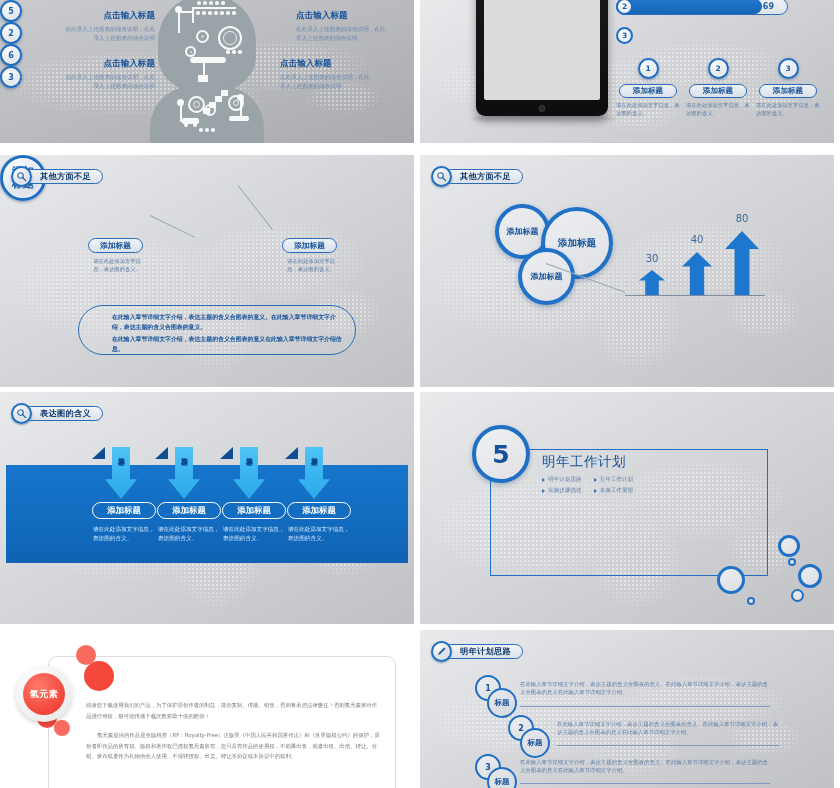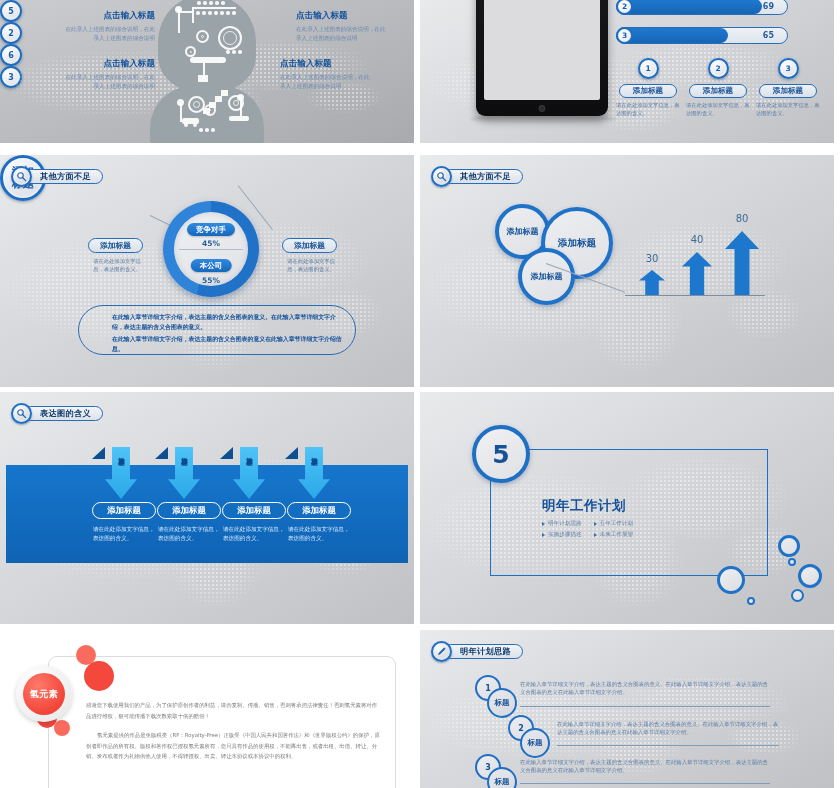--- a/index.html
+++ b/index.html
@@ -391,24 +391,20 @@
   <div class="bar-row" style="left:196px;top:-2px;width:192px;">
     <div class="bar-track">
       <div class="bar-fill" style="width:85%;"></div>
       <div class="bar-val">69</div>
     </div>
     <div class="bar-num">
       <span>2</span>
     </div>
   </div>
   <div class="bar-row" style="left:196px;top:27px;width:192px;">
-    <div class="bar-track">
-      <div class="bar-fill" style="width:65%;"></div>
-      <div class="bar-val">65</div>
-    </div>
     <div class="bar-num">
       <span>3</span>
     </div>
   </div>
 
   <div style="position:absolute;left:196px;top:58px;width:64px;">
     <div class="circle-num" style="position:relative;margin:0 auto;width:21px;height:21px;font-size:7.5px;">
       <span>1</span>
     </div>
     <div class="pill-btn" style="position:relative;margin:5px auto 0;width:58px;height:14px;font-size:7.6px;">
@@ -445,28 +441,20 @@
             <circle cx="6.5" cy="6.5" r="4" fill="none" stroke="#1f5fa8" stroke-width="1.6"></circle>
             <line x1="9.5" y1="9.5" x2="14" y2="14" stroke="#1f5fa8" stroke-width="1.8" stroke-linecap="round"></line>
           </svg>
     </div>
     <div class="hdr-pill">其他方面不足</div>
   </div>
 
   <div class="leader" style="left:150px;top:60px;width:50px;transform:rotate(26deg);"></div>
   <div class="leader" style="left:238px;top:30px;width:56px;transform:rotate(52deg);"></div>
 
-  <div class="donut" style="left:163px;top:46px;width:96px;height:96px;">
-    <div class="hole"></div>
-    <div style="position:absolute;left:16px;right:16px;top:50%;border-top:1px solid #b5bcc6;"></div>
-    <div class="donut-tag" style="top:22px;">竞争对手</div>
-    <div class="donut-pct" style="top:38px;">45%</div>
-    <div class="donut-tag" style="top:58px;">本公司</div>
-    <div class="donut-pct" style="top:75px;">55%</div>
-  </div>
 
   <div style="position:absolute;left:88px;top:83px;width:58px;">
     <div class="pill-btn" style="width:55px;height:15px;font-size:7.8px;">
       <span>添加标题</span>
     </div>
     <div class="body-txt" style="font-size:5.3px;margin-top:5px;text-align:center;">请在此处添加文字信息，表达图的含义。</div>
   </div>
   <div style="position:absolute;left:282px;top:83px;width:58px;">
     <div class="pill-btn" style="width:55px;height:15px;font-size:7.8px;">
       <span>添加标题</span>
@@ -583,21 +571,21 @@
 
 <div class="slide" style="left:420px;top:392px;width:414px;height:232px;">
   <div class="map"></div>
 
   <div class="frame-box" style="left:70px;top:57px;width:278px;height:127px;"></div>
   <div class="big-circle" style="left:52px;top:33px;width:58px;height:58px;">
     <span>5</span>
   </div>
 
   <div style="position:absolute;left:122px;top:61px;">
-    <div style="font-size:13.5px;font-weight:bold;color:#15529a;letter-spacing:.5px;margin-top:44px;">明年工作计划</div>
+    <div style="font-size:13.5px;font-weight:normal;color:#15529a;letter-spacing:.5px;">明年工作计划</div>
     <div style="display:flex;gap:12px;margin-top:5px;">
       <div style="display:flex;flex-direction:column;gap:3px;">
         <div class="bullet-li">
               <span class="tri"></span>
               <span>明年计划思路</span>
             </div>
         <div class="bullet-li">
               <span class="tri"></span>
               <span>实施步骤描述</span>
             </div>

